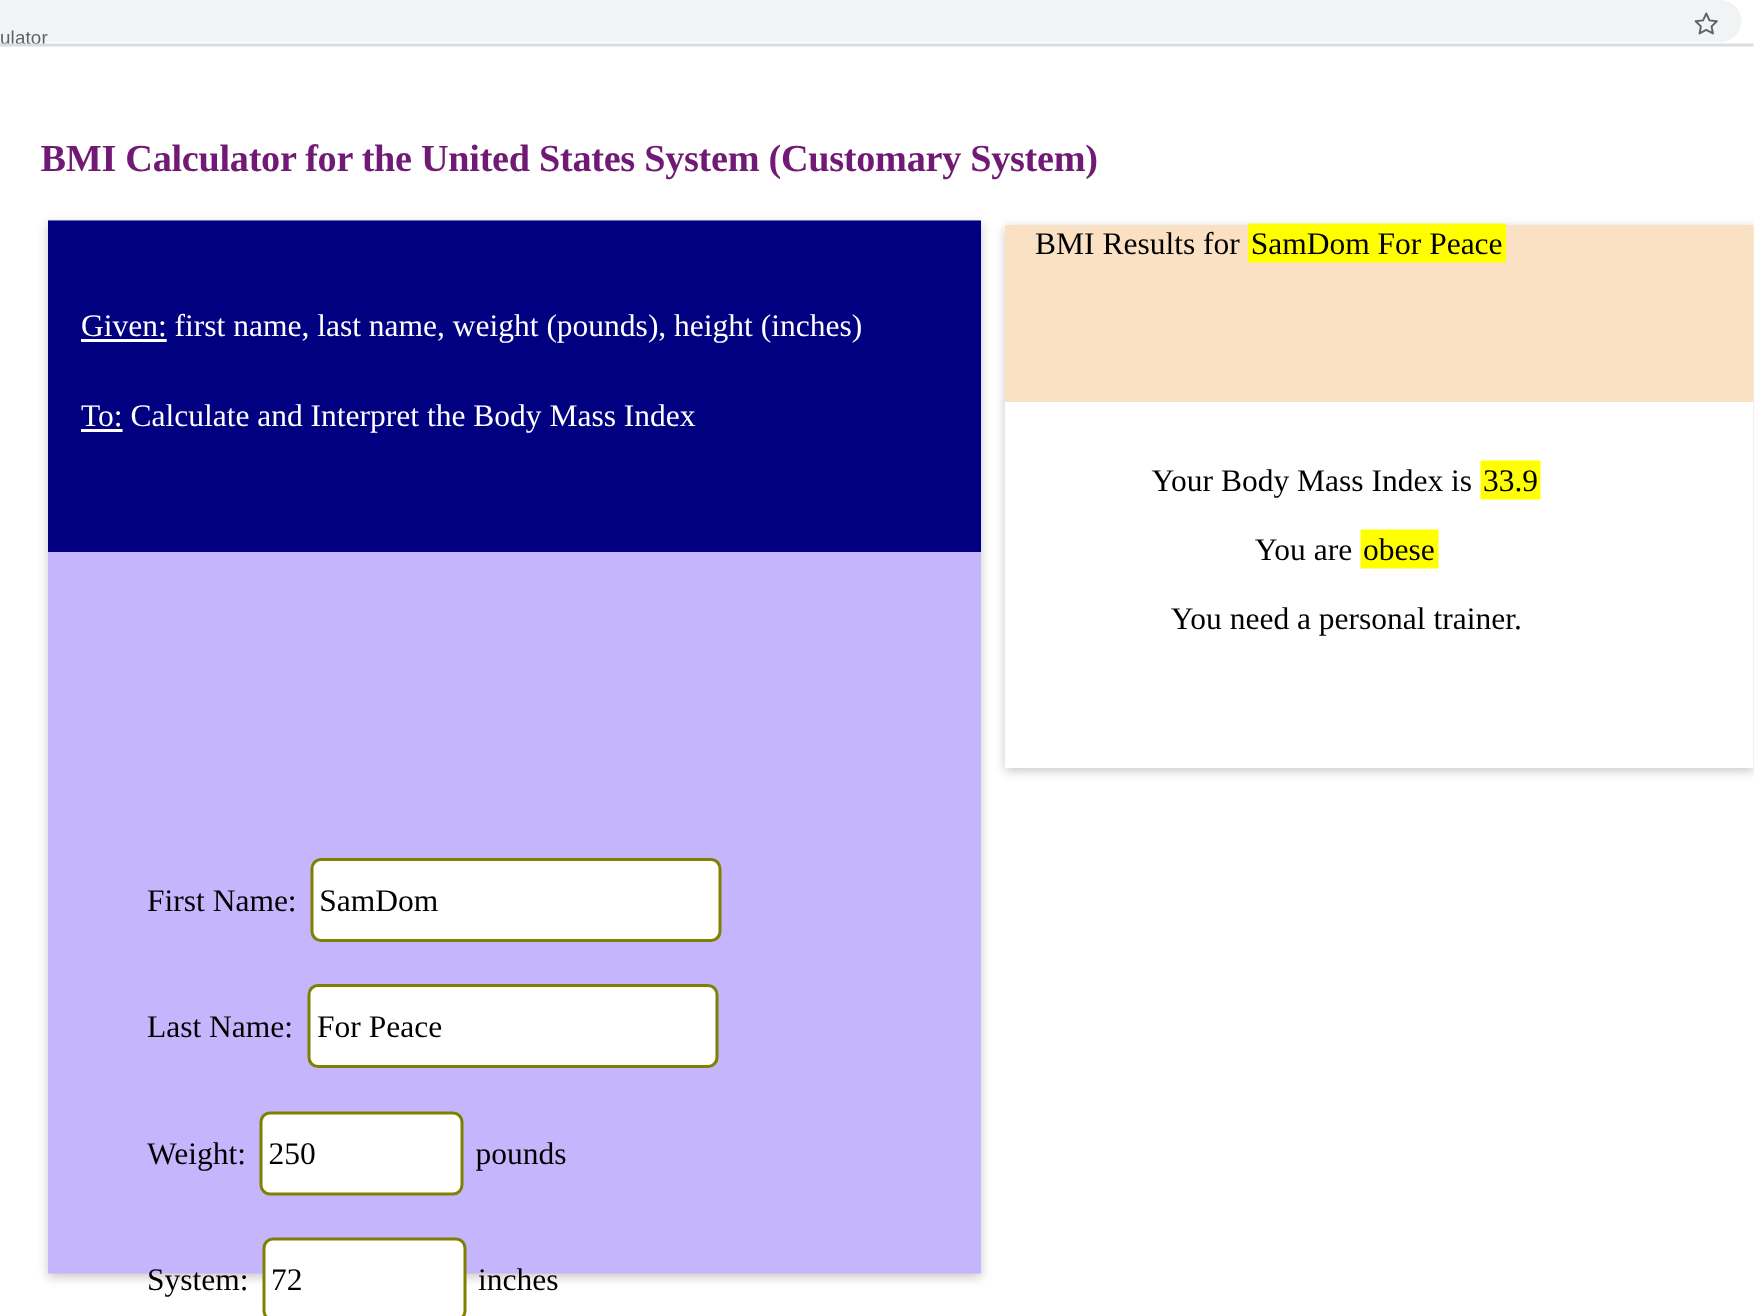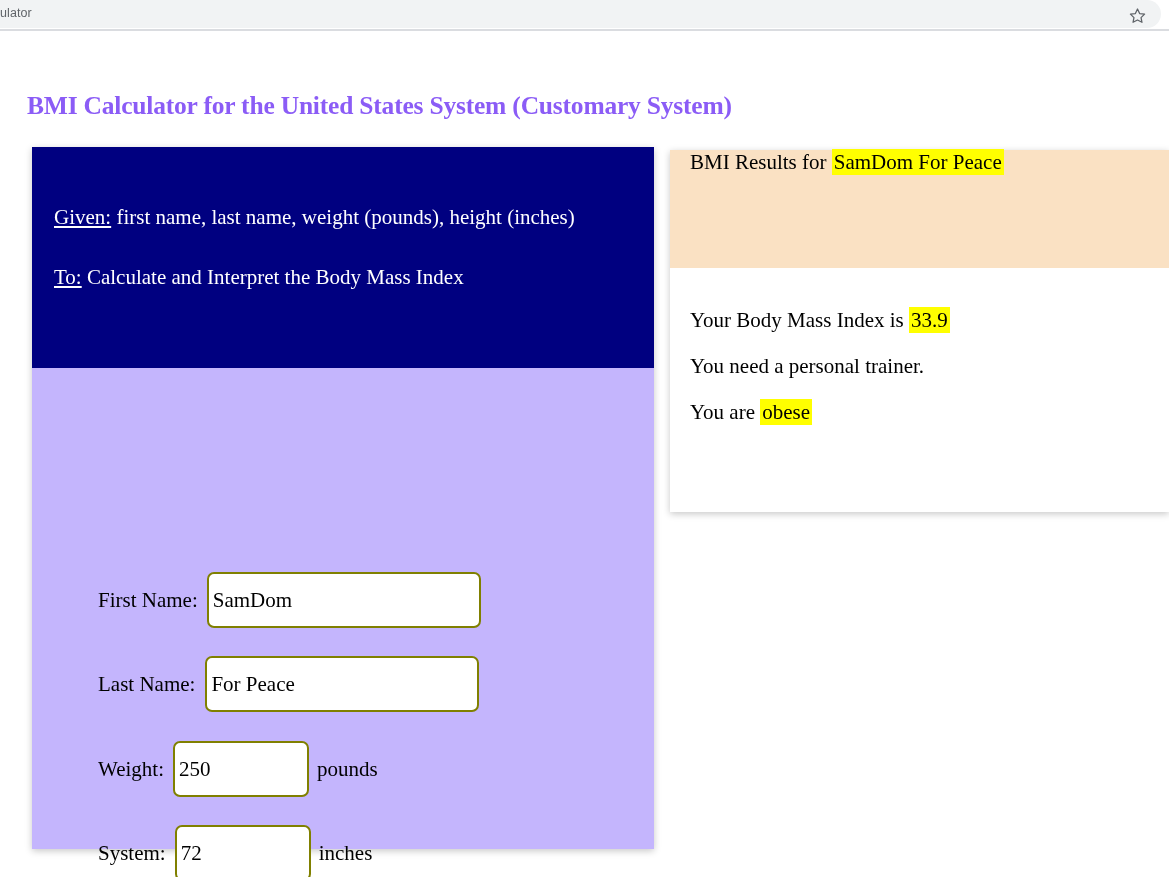--- a/index.html
+++ b/index.html
@@ -20,21 +20,21 @@
   }
   .tabstrip {
     position: absolute;
     left: 0; top: 0;
     width: 1161px; height: 28px;
     background: #f1f3f4;
     border-radius: 0 14px 14px 0;
   }
   .tab-title {
     position: absolute;
-    left: 0; top: 6px;
+    left: 0; top: 18px;
     font-family: "Liberation Sans", sans-serif;
     font-size: 12.5px;
     color: #5f6368;
     white-space: nowrap;
     letter-spacing: 0.1px;
   }
   .star-icon {
     position: absolute;
     left: 1126px; top: 4px;
     width: 22px; height: 22px;
@@ -48,21 +48,21 @@
     width: 1169px; height: 2px;
     background: #dadce0;
   }
 
   
   .page-title {
     position: absolute;
     left: 27px; top: 59px;
     font-size: 25.5px;
     font-weight: bold;
-    color: #8b5cf6;
+    color: #701a75;
     white-space: nowrap;
     letter-spacing: -0.2px;
     margin-top: 32px;
   }
 
   
   .form-card {
     position: absolute;
     left: 32px; top: 147px;
     width: 622px; height: 702px;
@@ -143,20 +143,21 @@
   .results-header-text {
     font-size: 21px;
     color: #000000;
     white-space: nowrap;
   }
   .results-body {
     position: absolute;
     left: 0; top: 118px;
     width: 435px;
     padding: 40px 0 0 20px;
+    text-align: center;
   }
   .results-body p {
     margin: 0 0 21px 0;
     font-size: 21px;
     color: #000000;
     white-space: nowrap;
     line-height: 1.2;
   }
   .hl {
     background: #ffff00;
@@ -216,16 +217,16 @@
 </div>
 
 <div class="results-card">
   <div class="results-header">
     <div class="results-header-text">
       <span>BMI Results for </span><span class="hl">SamDom For Peace</span>
     </div>
   </div>
   <div class="results-body">
     <p><span>Your Body Mass Index is </span><span class="hl">33.9</span></p>
+    <p><span>You are </span><span class="hl">obese</span></p>
     <p>You need a personal trainer.</p>
-    <p><span>You are </span><span class="hl">obese</span></p>
   </div>
 </div>
 
 </body></html>

